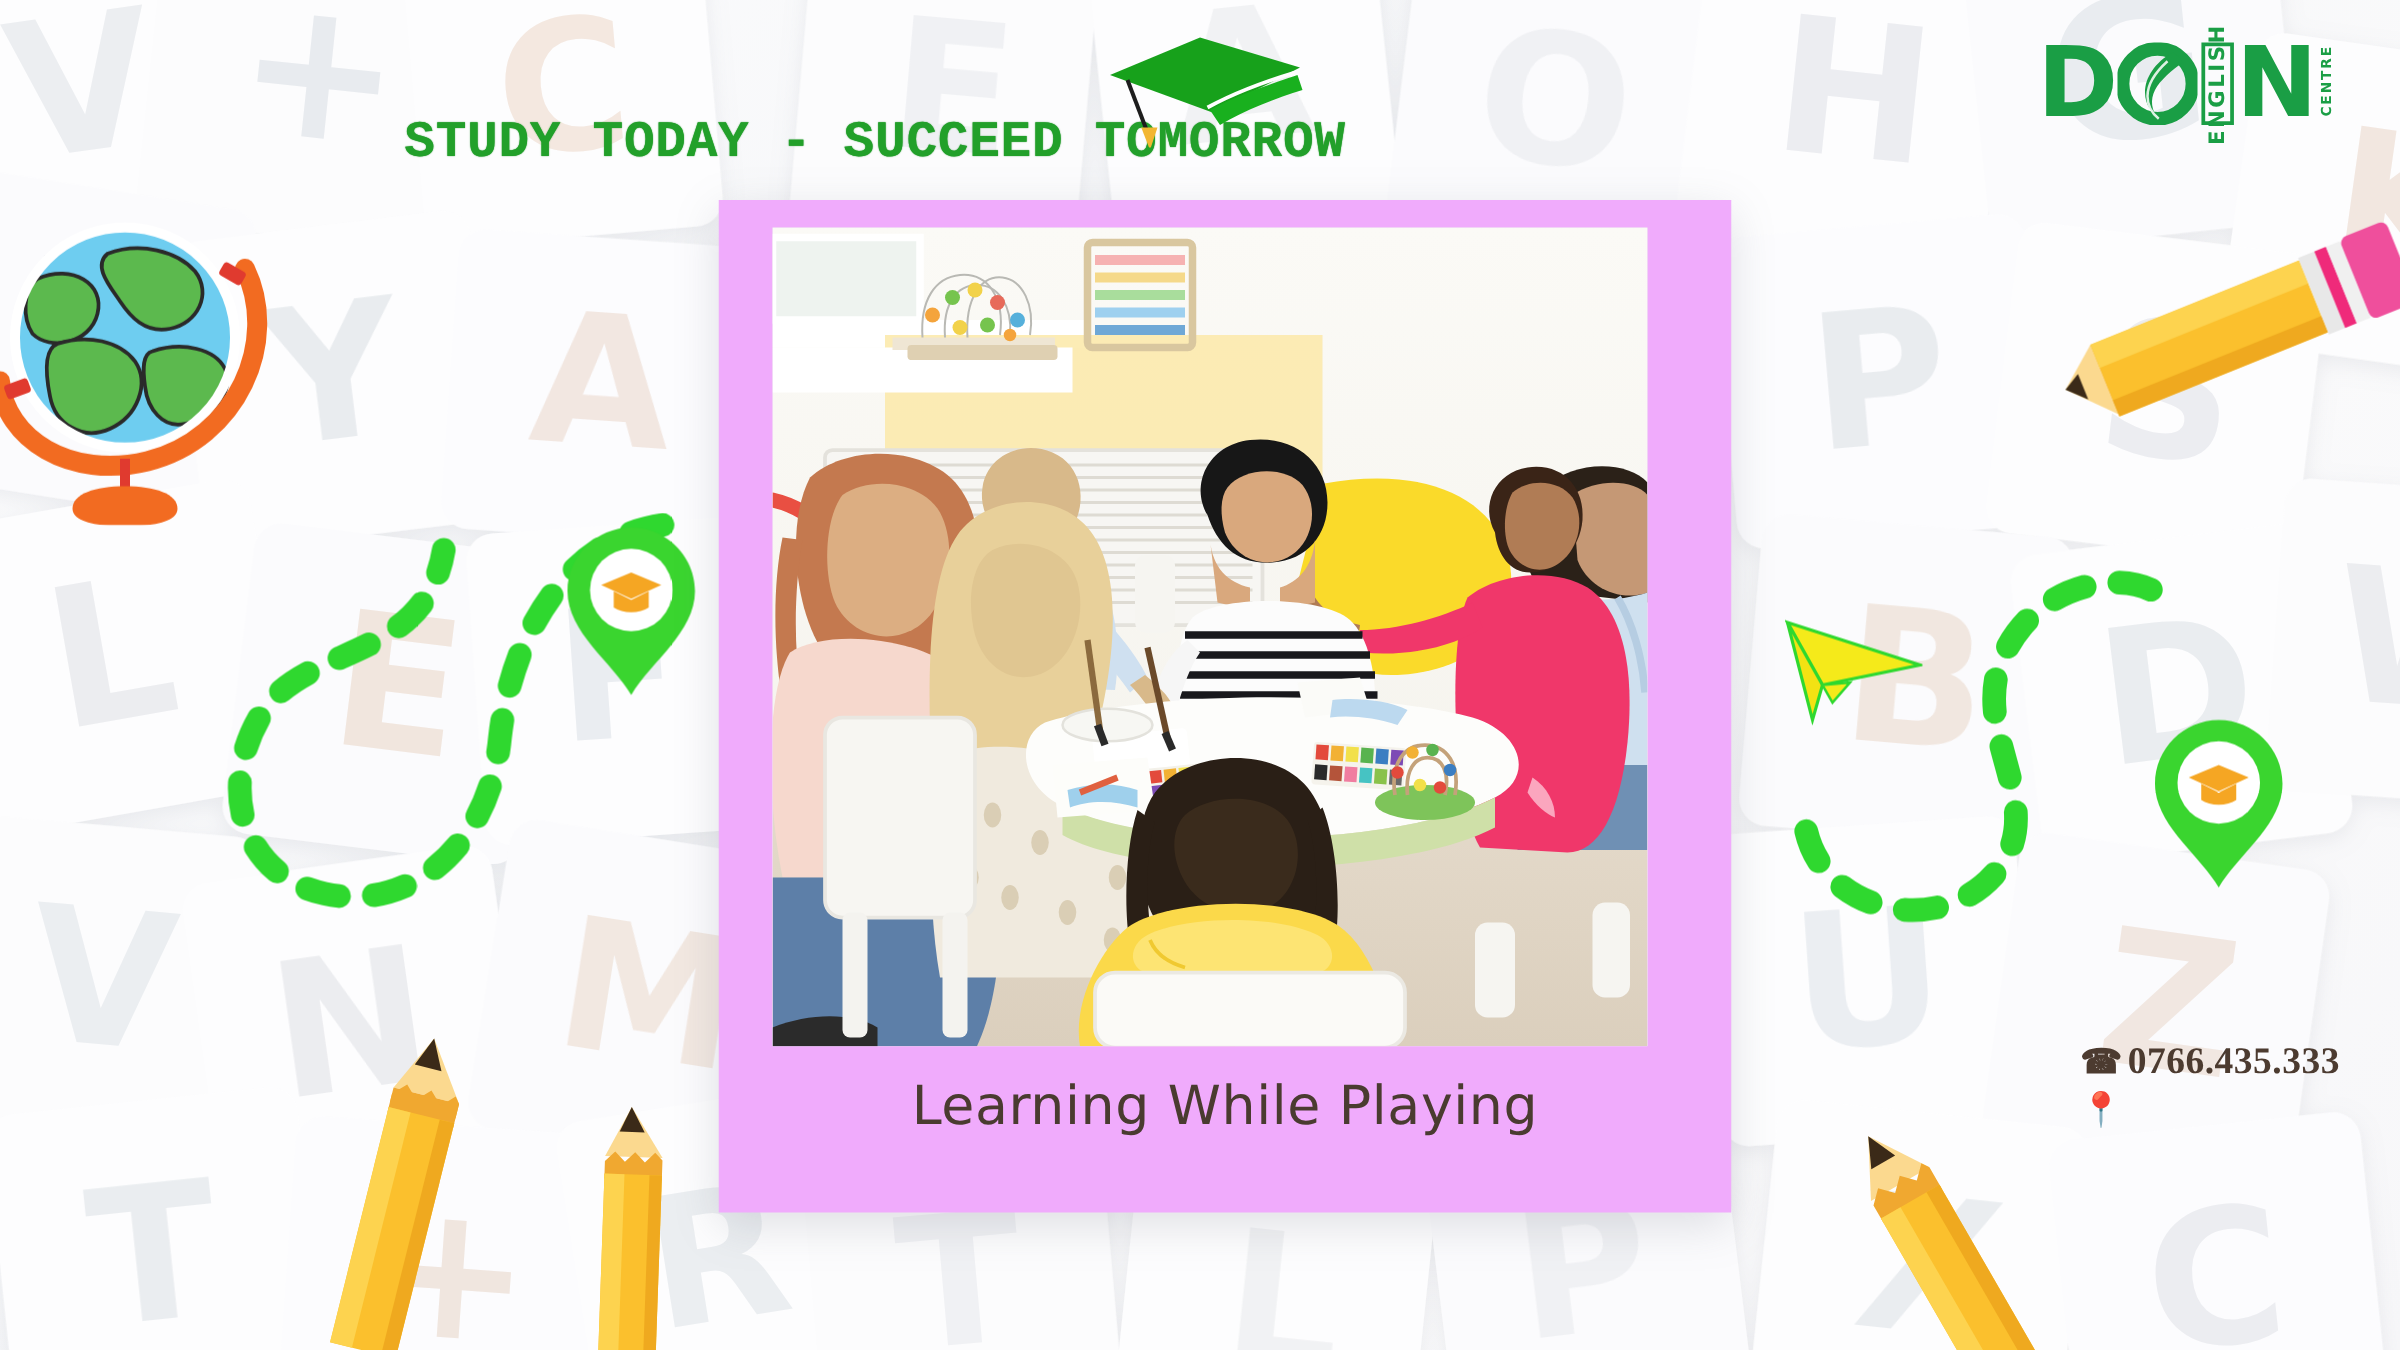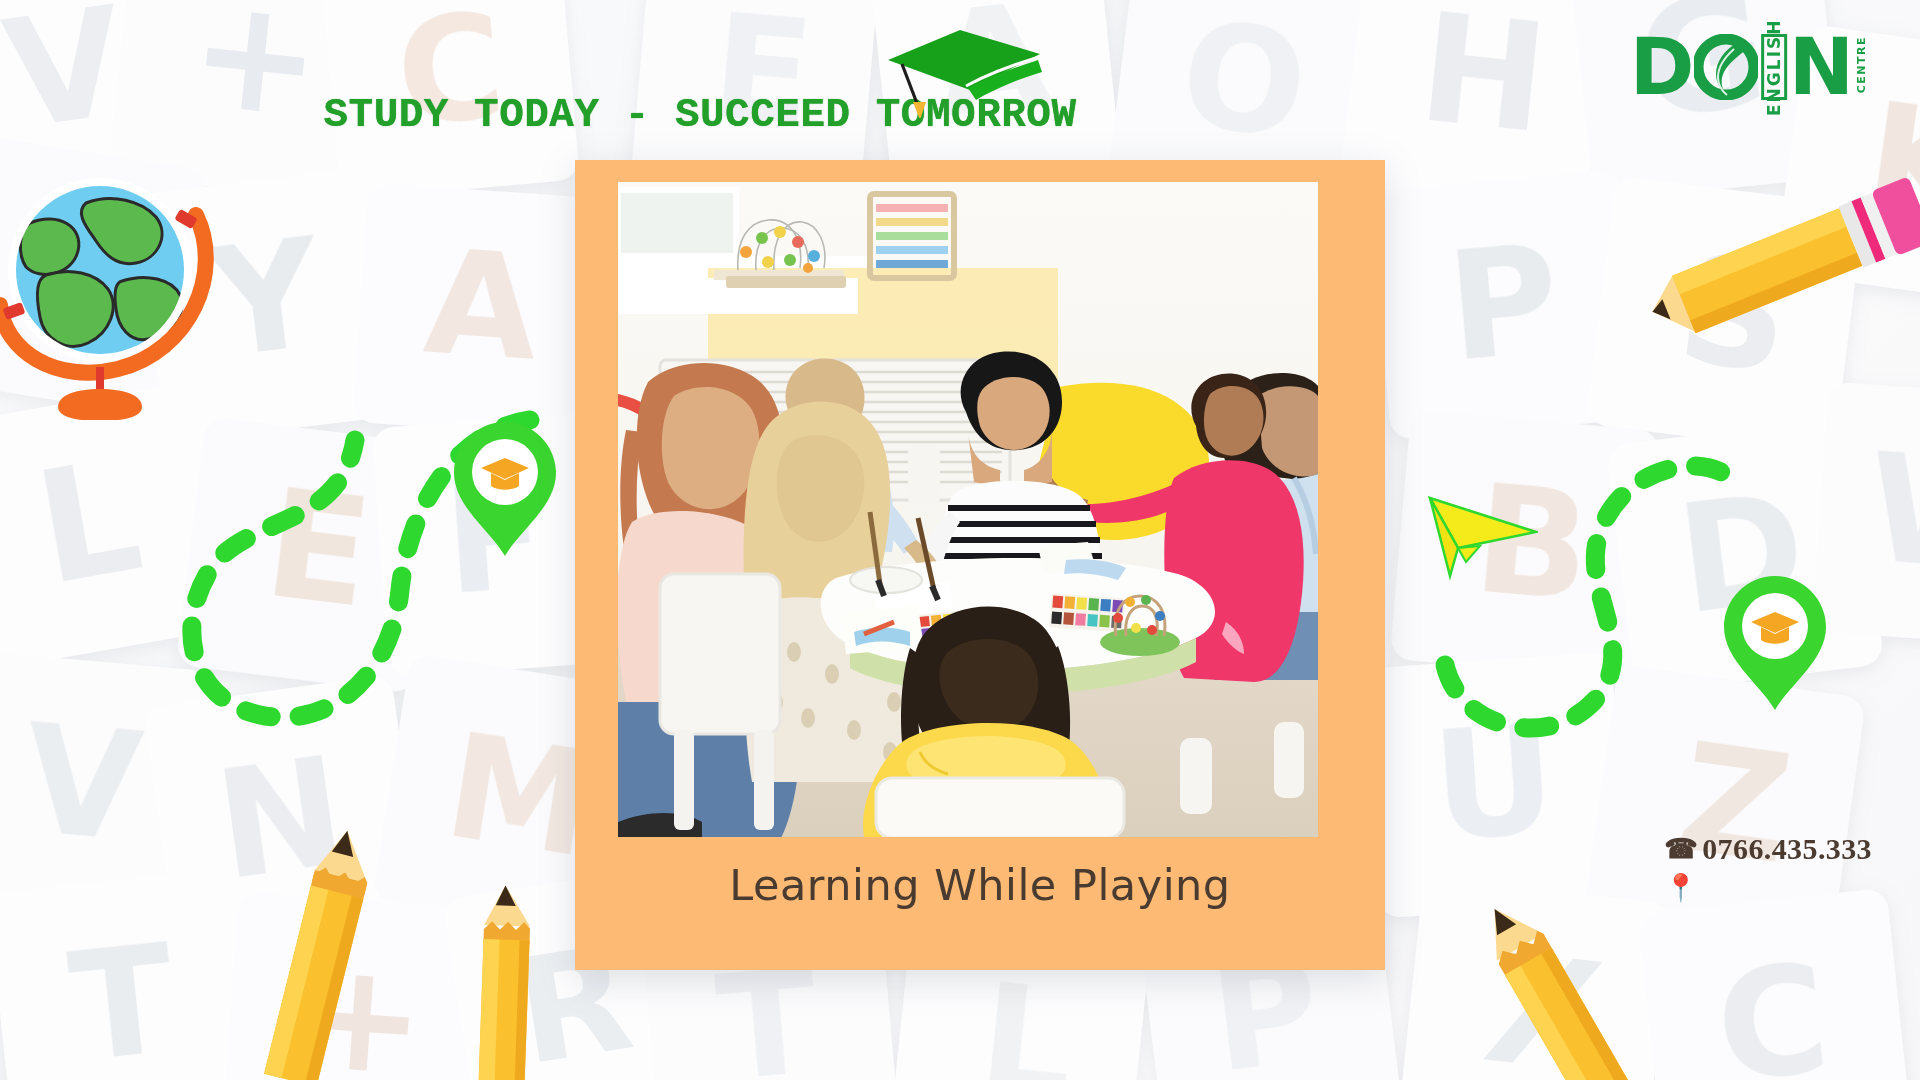--- a/index.html
+++ b/index.html
@@ -85,21 +85,21 @@
     margin-left: 3px;
     margin-top: 6px;
     font-family: "DejaVu Sans", sans-serif;
   }
 
   
   #polaroid {
     position: absolute;
     left: 575px; top: 160px;
     width: 810px; height: 810px;
-    background: #fdba74;
+    background: #f0abfc;
     box-shadow: 0 10px 34px rgba(120,125,135,0.22);
     z-index: 25;
   }
   #photo-frame {
     position: absolute;
     left: 43px; top: 22px;
     width: 700px; height: 655px;
     overflow: hidden;
     background: #efefef;
   }

